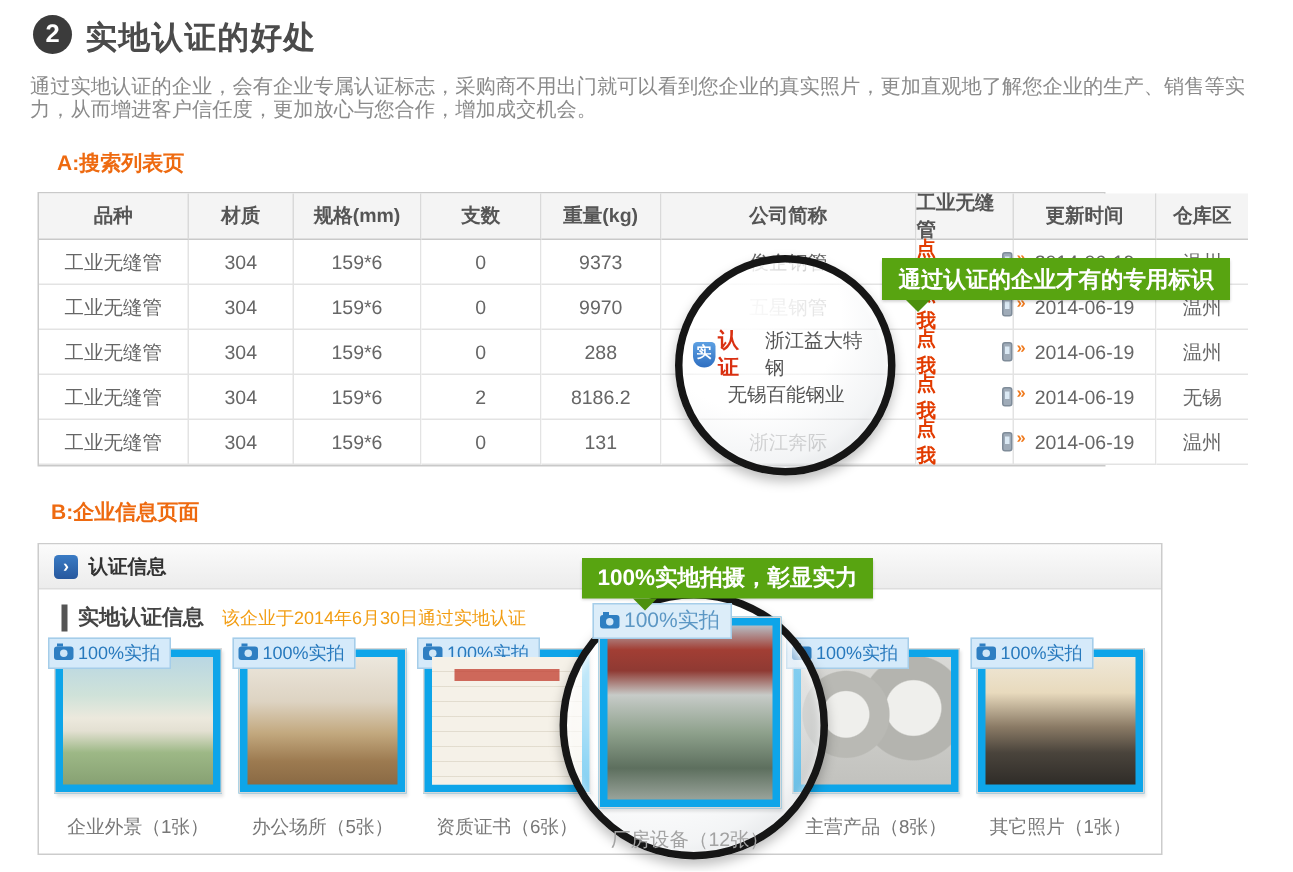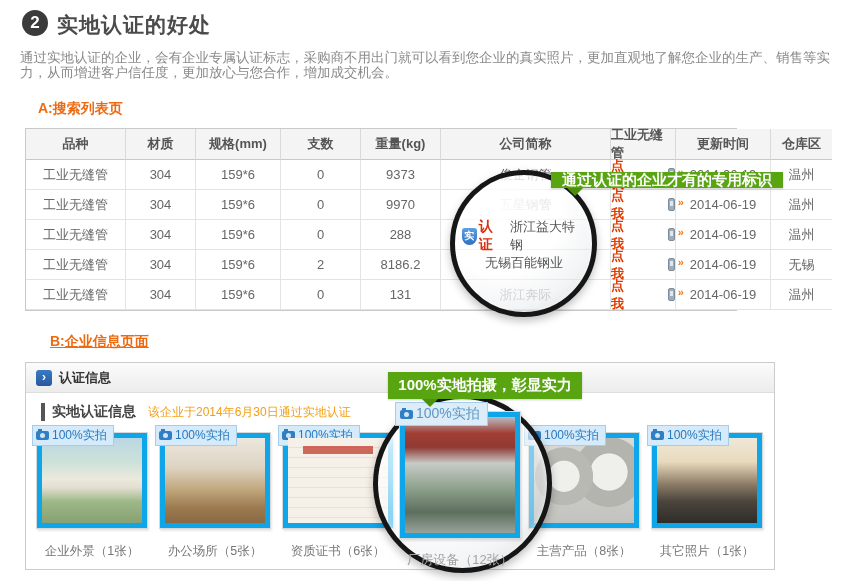--- a/index.html
+++ b/index.html
@@ -7,21 +7,21 @@
   .page { position:relative; width:862px; height:581px; background:#fff; }
 
   
   .num-badge { position:absolute; left:22px; top:10px; width:26px; height:26px; border-radius:50%;
     background:#3b3b3b; color:#fff; font-size:17px; font-weight:bold; text-align:center; line-height:26px; }
   .page-title { position:absolute; left:57px; top:11px; font-size:21px; font-weight:bold; color:#4b4b4b; letter-spacing:1px; }
   .intro { position:absolute; left:20px; top:50px; width:832px; font-size:13.5px; color:#8a8a8a; line-height:15px; }
 
   .sec-label { position:absolute; font-size:14px; font-weight:bold; color:#ee6a10; }
   .sec-a { left:38px; top:100px; }
-  .sec-b { left:50px; top:333px; text-decoration:underline; }
+  .sec-b { left:34px; top:333px; }
 
   
   .steel-table { position:absolute; left:25px; top:128px; width:712px; border:1px solid #c9c9c9;
     display:grid; grid-template-columns:100px 70px 85px 80px 80px 170px 65px 95px 61px; background:#fff; }
   .th { background:#f4f4f4; color:#555; font-weight:bold; font-size:13px; height:31px;
     display:flex; align-items:center; justify-content:center; border-right:1px solid #d9d9d9; border-bottom:1px solid #c9c9c9; }
   .td { color:#666; font-size:13px; height:30px; display:flex; align-items:center; justify-content:center;
     border-right:1px solid #e3e3e3; border-bottom:1px solid #e3e3e3; background:#fff; }
   .th:nth-child(9n), .td:nth-of-type(9n) { border-right:none; }
   .td.dim { color:#b5b5b5; }
@@ -42,21 +42,21 @@
   .shield { display:inline-block; width:15px; height:17px; background:linear-gradient(180deg,#5da0e2,#2f6fc1);
     border-radius:3px 3px 8px 8px; color:#fff; font-size:10px; font-weight:bold; text-align:center; line-height:16px; margin-right:2px; }
   .cert-word { color:#d93011; font-weight:bold; font-size:14px; margin-right:4px; }
   .cert-company { color:#555; font-size:13px; }
   .plain-row { left:462px; top:253px; width:124px; height:20px; color:#555; font-size:13px; }
 
   
   .tip { position:absolute; background:#58a411; color:#fff; font-size:15px; font-weight:bold;
     display:flex; align-items:center; justify-content:center; z-index:10; box-shadow:0 1px 2px rgba(0,0,0,0.2); }
   .tip::after { content:""; position:absolute; bottom:-8px; border:8px solid transparent; border-top-color:#4c8f0e; border-bottom:none; }
-  .tip1 { left:551px; top:172px; width:232px; height:16px; }
+  .tip1 { left:588px; top:172px; width:232px; height:28px; }
   .tip1::after { left:16px; }
   .tip2 { left:388px; top:372px; width:194px; height:27px; font-size:15px; }
   .tip2::after { left:34px; }
 
   
   .panel { position:absolute; left:25px; top:362px; width:750px; height:208px; border:1px solid #ccc; background:#fff; }
   .panel-head { height:30px; background:linear-gradient(180deg,#fbfbfb,#ececec); border-bottom:1px solid #ddd;
     display:flex; align-items:center; padding-left:10px; }
   .arrow-ico { width:16px; height:16px; background:linear-gradient(180deg,#3a7bc4,#27589e); border-radius:3px;
     color:#fff; font-size:12px; font-weight:bold; text-align:center; line-height:15px; margin-right:7px; }

